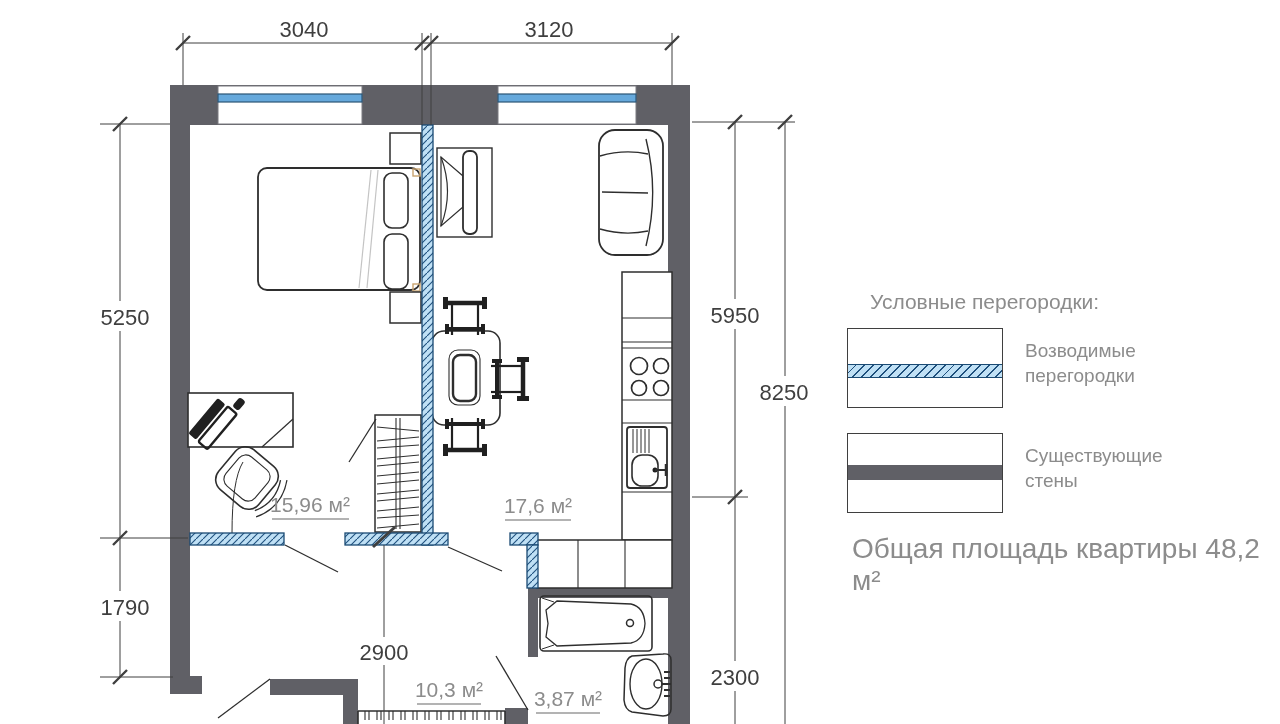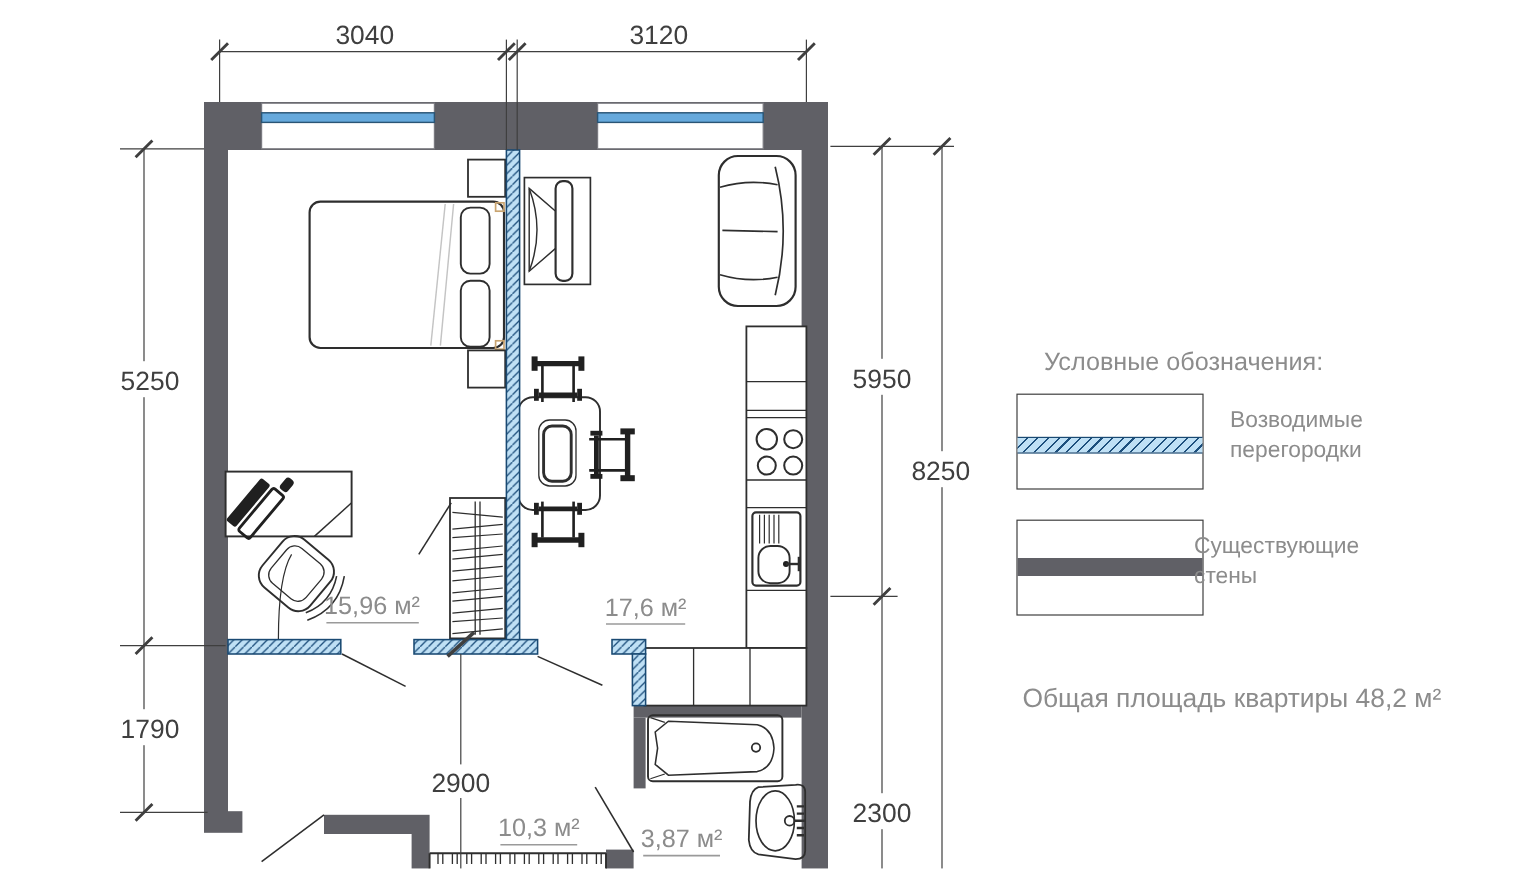--- a/index.html
+++ b/index.html
@@ -12,22 +12,22 @@
   .legend-title{position:absolute;left:870px;top:290px;font-size:21px;color:#8c8c8c;}
   .lgbox{position:absolute;width:156px;height:80px;border:1.5px solid #3f3f3f;background:#fff;box-sizing:border-box;}
   .lgbox.b1{left:847px;top:328px;}
   .lgbox.b2{left:847px;top:433px;}
   .band-part{position:absolute;left:0;right:0;top:35px;height:12px;
      background:repeating-linear-gradient(135deg,#bfe0f5 0,#bfe0f5 5px,#1d4f7c 5px,#1d4f7c 6.3px);
      border-top:1.2px solid #1a4a73;border-bottom:1.2px solid #1a4a73;}
   .band-wall{position:absolute;left:0;right:0;top:31px;height:15px;background:#606066;}
   .lglabel{position:absolute;width:165px;font-size:19px;line-height:1.32;color:#8c8c8c;}
   .lglabel.l1{left:1025px;top:338px;}
-  .lglabel.l2{left:995px;top:443px;}
-  .total-area{position:absolute;left:852px;top:533px;font-size:22px;color:#8c8c8c;margin-top:36px;}
+  .lglabel.l2{left:1025px;top:443px;}
+  .total-area{position:absolute;left:852px;top:533px;font-size:28px;color:#8c8c8c;}
 </style>
 </head>
 <body>
 
 <div id="canvas">
 
 <svg width="1280" height="724" viewBox="0 0 1280 724">
   <defs>
     <pattern id="hatch" width="7" height="7" patternUnits="userSpaceOnUse">
       <rect width="7" height="7" fill="#bfe0f5"></rect>
@@ -241,21 +241,21 @@
     <text class="areatxt" x="538" y="513" text-anchor="middle">17,6 м²</text>
     <line x1="505" y1="520" x2="571" y2="520" stroke="#9a9a9a" stroke-width="1.3"></line>
     <text class="areatxt" x="449" y="697" text-anchor="middle">10,3 м²</text>
     <line x1="417" y1="704" x2="481" y2="704" stroke="#9a9a9a" stroke-width="1.3"></line>
     <text class="areatxt" x="568" y="706" text-anchor="middle">3,87 м²</text>
     <line x1="536" y1="713" x2="600" y2="713" stroke="#9a9a9a" stroke-width="1.3"></line>
   </g>
 </svg>
 
   
-  <div class="legend-title">Условные обозначения:</div>
+  <div class="legend-title">Условные перегородки:</div>
 
   <div class="lgbox b1">
     <div class="band-part"></div>
   </div>
   <div class="lglabel l1">Возводимые перегородки</div>
 
   <div class="lgbox b2">
     <div class="band-wall"></div>
   </div>
   <div class="lglabel l2">Существующие стены</div>

